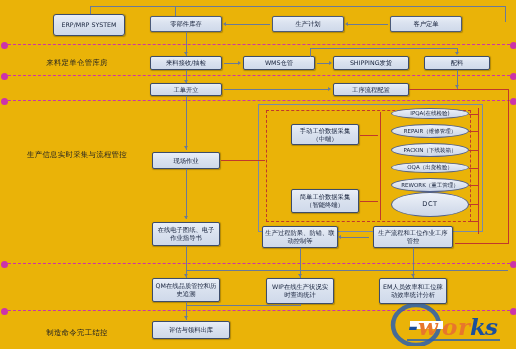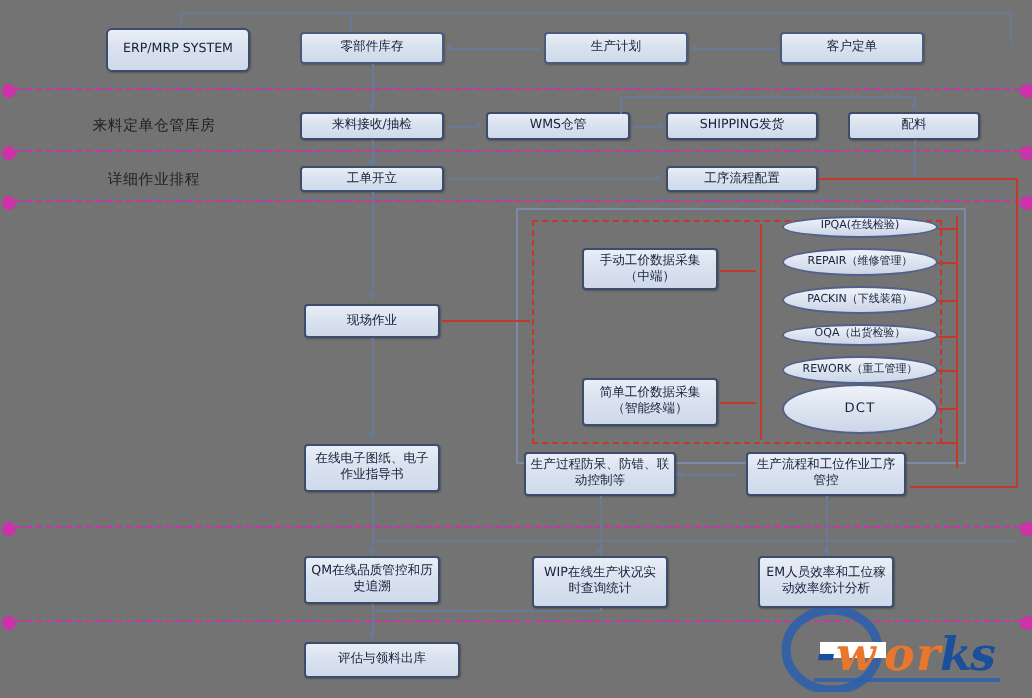--- a/index.html
+++ b/index.html
@@ -1,20 +1,20 @@
 <!DOCTYPE html>
 <html><head>
 <meta charset="utf-8">
 <style>
   html,body{margin:0;padding:0;background:#ffffff;}
   body{
     font-family:"DejaVu Sans","Liberation Sans",sans-serif;
     width:516px;height:349px;overflow:hidden;
   }
-  #stage{position:relative;width:516px;height:349px;background:#737373;}
+  #stage{position:relative;width:516px;height:349px;background:#eab308;}
 
   
   .band-sep{
     position:absolute;left:8px;right:6px;height:0;
     border-top:1.6px dashed #cc33aa;
   }
   .band-sep .cap{
     position:absolute;top:-3.5px;width:7px;height:7px;border-radius:50%;
     background:#cc33aa;
   }
@@ -95,21 +95,22 @@
   <div class="band-sep" style="top:263px;">
     <span class="cap l"></span>
     <span class="cap r"></span>
   </div>
   <div class="band-sep" style="top:310px;">
     <span class="cap l"></span>
     <span class="cap r"></span>
   </div>
 
   <div class="lane-label" style="left:22px;top:58px;width:110px;">来料定单仓管库房</div>
-  <div class="lane-label" style="left:22px;top:85px;width:110px;">详细作业排程</div>
+  <div class="lane-label two" style="left:17px;top:150px;width:120px;">生产信息实时采集与流程管控</div>
+  <div class="lane-label" style="left:22px;top:328px;width:110px;">制造命令完工结控</div>
 
   <div class="ln h" style="left:90px;top:6px;width:416px;"></div>
   <div class="ln v" style="left:505px;top:6px;height:16px;"></div>
   <div class="ln v" style="left:90px;top:6px;height:12px;"></div>
   <div class="ar d" style="left:87.6px;top:17px;"></div>
   <div class="ln v" style="left:175px;top:6px;height:10px;"></div>
 
   <div class="node thick" style="left:53px;top:14px;width:72px;height:22px;border-radius:3px;">ERP/MRP SYSTEM</div>
 
   <div class="node" style="left:150px;top:16px;width:72px;height:16px;border-radius:2px;">零部件库存</div>

